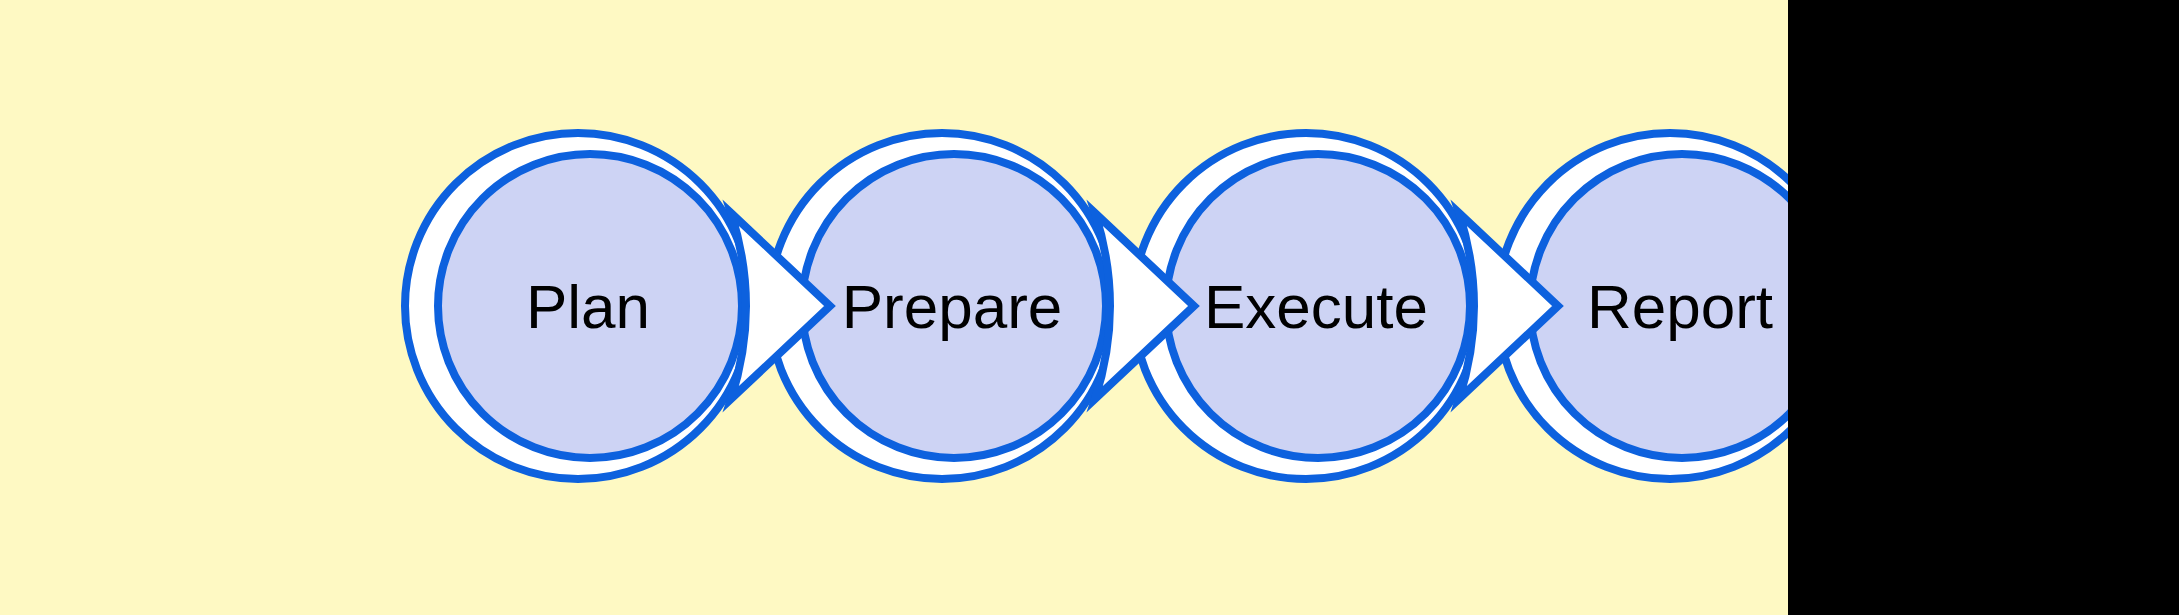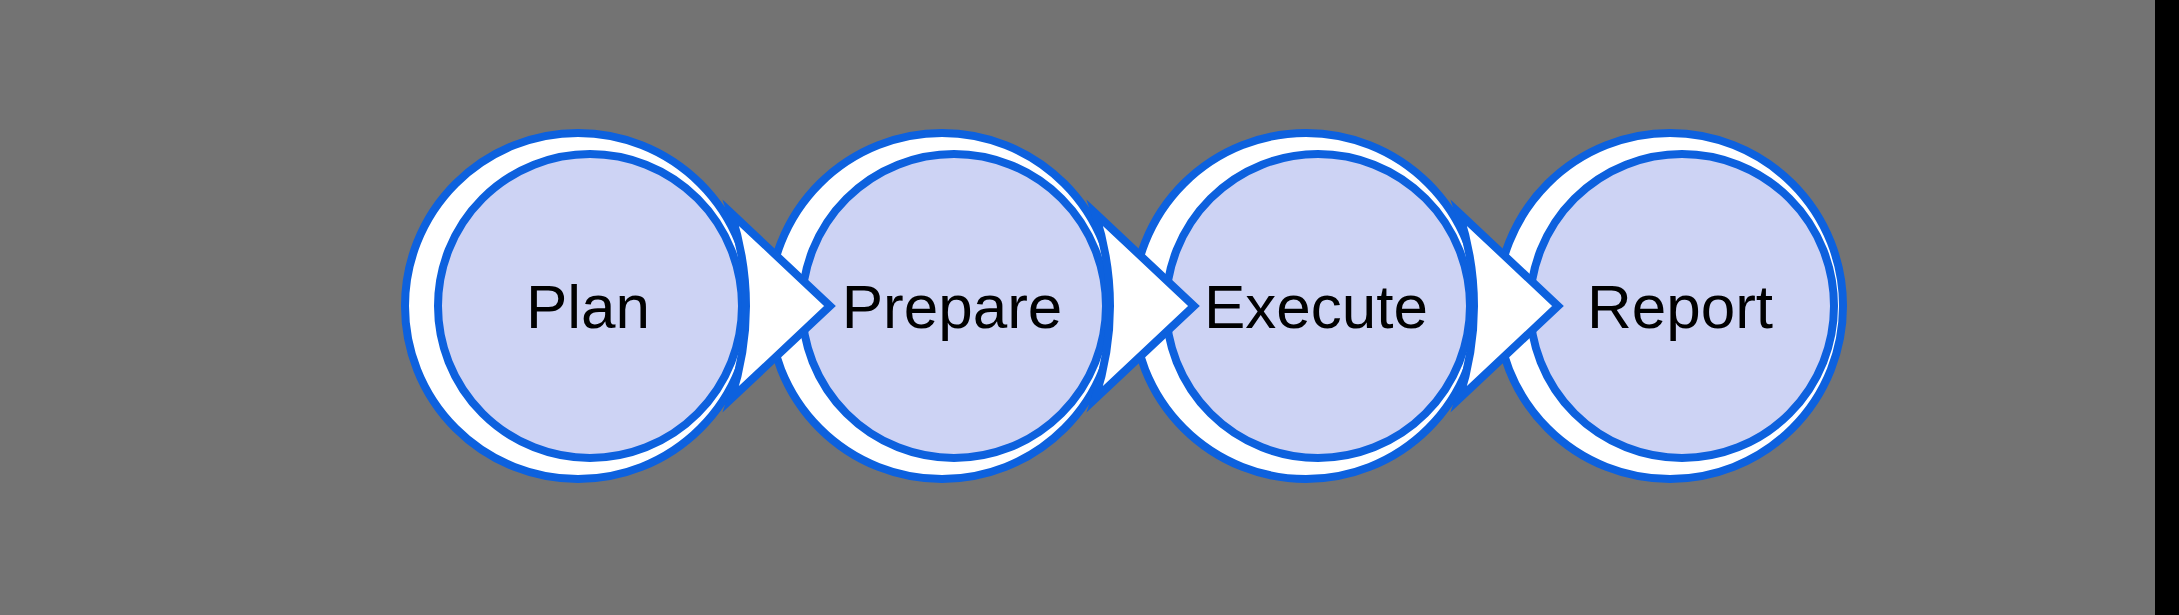--- a/index.html
+++ b/index.html
@@ -2,23 +2,23 @@
 <html><head>
 <meta charset="utf-8">
 <style>
   html, body {
     margin: 0;
     padding: 0;
     background: #000000;
   }
   .canvas {
     position: relative;
-    width: 2155px;
+    width: 1788px;
     height: 615px;
-    background: #737373;
+    background: #fef9c3;
     overflow: hidden;
   }
   svg text {
     font-family: "Liberation Sans", sans-serif;
   }
 </style>
 </head>
 <body>
 
 <div class="canvas">

